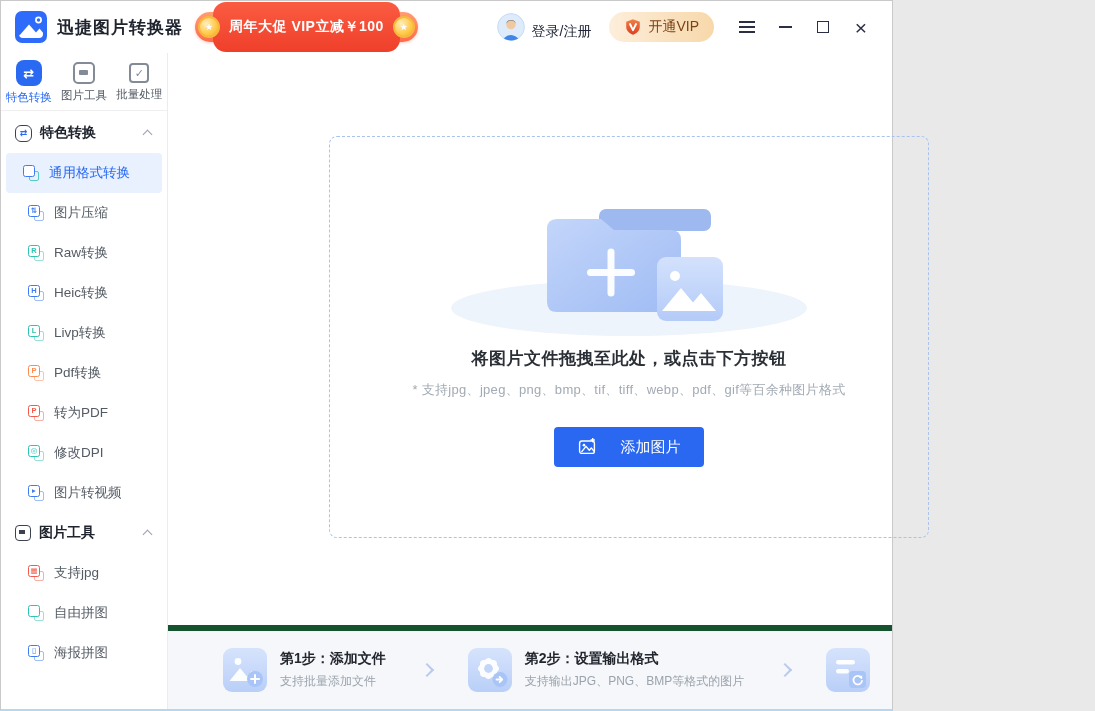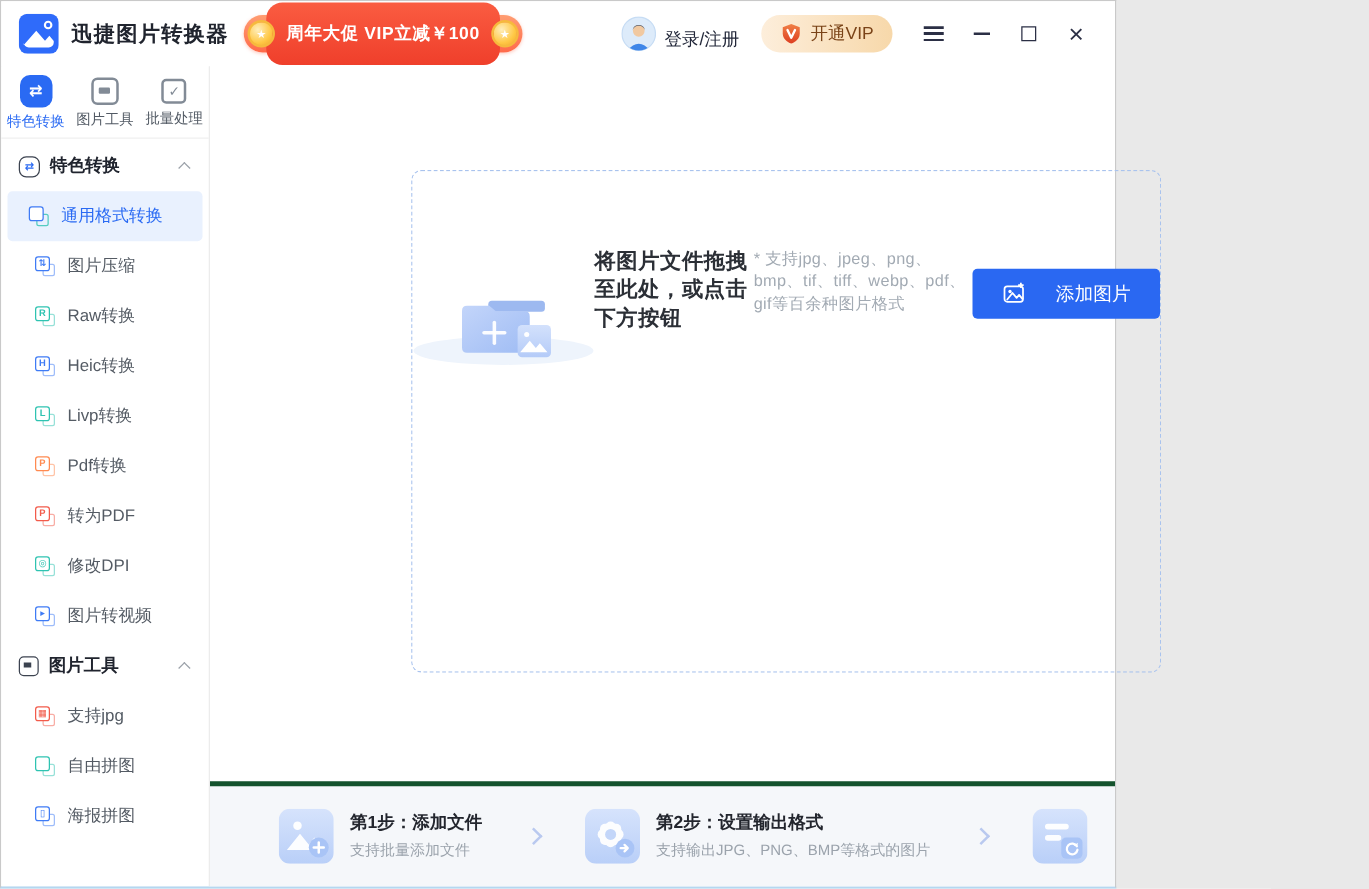--- a/index.html
+++ b/index.html
@@ -67,30 +67,30 @@
     opacity:.5;border-radius:2px;display:block;}
   .mini-icon .front{position:absolute;left:0;top:0;width:12px;height:12px;border:1.5px solid currentColor;
     border-radius:2.5px;font-style:normal;font-size:7.5px;line-height:9px;text-align:center;display:block;font-weight:bold;background:#fff;}
   .mini-icon.c-blue{color:#3f7bf5;} .mini-icon.c-teal{color:#2fc3b1;}
   .mini-icon.c-orange{color:#ff8a50;} .mini-icon.c-red{color:#f25b4b;}
   .mini-icon.dual .back{color:#2fc3b1;opacity:.8;}
   .mini-icon.gif .front{width:15px;height:15px;border-radius:50%;font-size:5.5px;line-height:12px;letter-spacing:0;}
   
   .main{flex:1;position:relative;background:#fff;min-width:0;}
   .dropzone{position:absolute;left:161px;top:83px;width:600px;height:402px;border:1.5px dashed #a9c3ee;
-    border-radius:8px;display:flex;flex-direction:row;align-items:flex-start;padding-top:50px;cursor:pointer;}
+    border-radius:8px;display:flex;flex-direction:column;align-items:center;padding-top:50px;cursor:pointer;}
   .dz-title{font-size:17px;font-weight:bold;color:#2b2f36;margin-top:10px;letter-spacing:.5px;}
   .dz-sub{font-size:13px;color:#a2aab3;margin-top:11px;letter-spacing:.3px;}
   .dz-buttons{display:flex;gap:41px;margin-top:28px;}
   .btn{height:40px;min-width:150px;border:none;border-radius:4px;background:#2a68f2;color:#fff;
     font-size:15px;display:flex;align-items:center;justify-content:center;gap:25px;cursor:pointer;
     font-family:Liberation Mono, monospace;padding:0 18px;}
   
   .steps-bar{position:absolute;left:0;right:0;bottom:0;height:84px;background:#f5f7fa;
-    border-top:4px solid #14532d;display:flex;align-items:center;padding-left:55px;}
+    border-top:6px solid #14532d;display:flex;align-items:center;padding-left:55px;}
   .step{display:flex;align-items:center;gap:13px;}
   .step-title{font-size:14px;font-weight:bold;color:#23262e;white-space:nowrap;}
   .step-desc{font-size:12px;color:#9ba3ac;margin-top:5px;white-space:nowrap;}
   .chev{width:10px;height:10px;border-top:2px solid #b9c9ef;border-right:2px solid #b9c9ef;
     transform:rotate(45deg);margin:0 36px;flex:0 0 10px;}
 </style>
 </head>
 <body>
 
 <div class="window">

